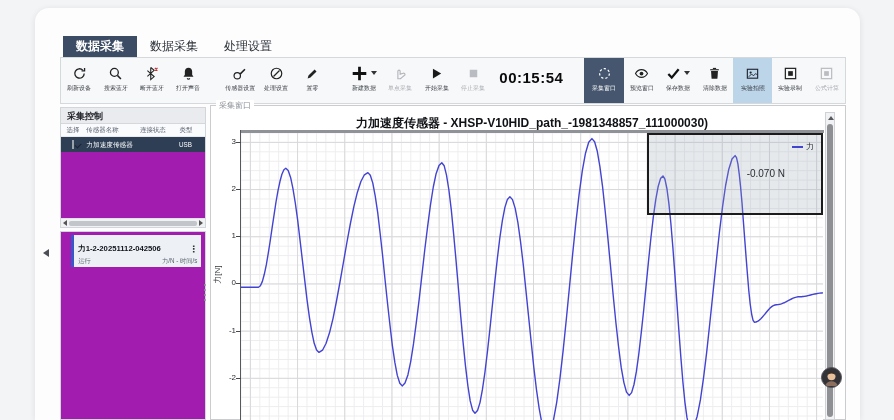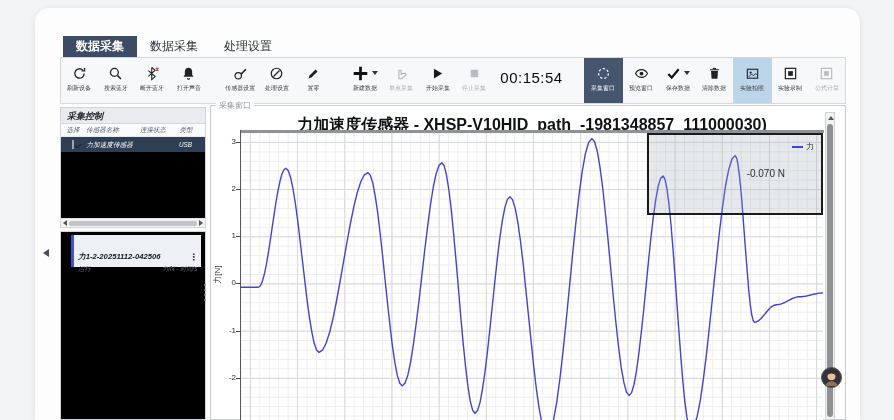--- a/index.html
+++ b/index.html
@@ -20,25 +20,25 @@
     justify-content:flex-start; padding-top:7px; gap:3px; }
   .tbtn .ticon { height:16px; display:flex; align-items:center; justify-content:center; gap:1px; }
   .tbtn .tlabel { font-size:6.5px; color:#3a3f46; white-space:nowrap; transform:scale(.92); }
   .tbtn.disabled .tlabel { color:#a9adb3; }
   .tbtn.gap { margin-left:15px; }
   .tbtn.dark { background:#46566e; width:40px; margin-left:7px; }
   .tbtn.dark .tlabel { color:#fff; }
   .tbtn.lite { background:#bdd5e9; width:40px; }
   .caret { width:0; height:0; border-left:3px solid transparent; border-right:3px solid transparent;
     border-top:4px solid #333; margin-left:2px; align-self:center; }
-  #timer { align-self:center; margin:0 14px 6px 8px; font-size:15px; font-weight:normal;
+  #timer { align-self:center; margin:0 14px 6px 8px; font-size:15px; font-weight:bold;
     color:#0b0b0c; letter-spacing:.5px; }
 
   
-  .panel { position:absolute; background:#000000; border:1px solid #d2d5d9;font-style:italic; }
+  .panel { position:absolute; background:#a21caf; border:1px solid #d2d5d9; }
   .panel-title { height:16px; background:#e9ebee; border-bottom:1px solid #d5d8db;
     font-size:9px; font-weight:bold; color:#23262b; line-height:16px; padding-left:6px; }
   #panel-cc { left:60px; top:107px; width:146px; height:121px; }
   #cc-header { display:flex; height:13px; background:#fafbfc; border-bottom:1px solid #e8eaec;
     font-size:6.8px; color:#596070; align-items:center; }
   #cc-header span { transform:scale(.95); }
   .c-sel { width:24px; text-align:center; } .c-name { width:54px; } .c-stat { width:40px; } .c-type { width:22px; }
   #cc-row { display:flex; height:15px; background:#2e3f55; color:#fff; align-items:center; font-size:7px; }
   #cc-row .cb { width:9px; height:9px; background:#fff; border:1px solid #9aa2ac; margin:0 auto; position:relative; }
   #cc-row .cb::after { content:""; position:absolute; left:1.5px; top:1.5px; width:5px; height:2.5px;
@@ -53,41 +53,41 @@
   .harrow.right { border-left:4px solid #555; }
   #cc-hscroll .hthumb { flex:1; height:5px; background:#c2c5c9; border-radius:2px; }
 
   #panel-dl { left:60px; top:231px; width:146px; height:189px; }
   #dl-group-header { margin:6px 4px 0 4px; height:15px; background:#ccd7e2; display:flex;
     align-items:center; font-size:7.5px; color:#1f2733; font-weight:bold; }
   .tri-down { width:0; height:0; border-left:3.5px solid transparent; border-right:3.5px solid transparent;
     border-top:4.5px solid #394251; margin:0 5px 0 6px; }
   #dl-group-header span { transform:scale(.95); }
   #dl-item { margin:3px 4px 0 10px; height:32px; background:#edf1f5; border-left:3px solid #3a57c8;
-    padding:16px 3px 0 4px; }
+    padding:8px 3px 0 4px; }
   #dl-item .l1 { display:flex; justify-content:space-between; align-items:center; }
   #dl-item .iname { font-size:8px; font-weight:bold; color:#10141c; white-space:nowrap; transform:scale(.96); transform-origin:left; }
   #dl-item .imenu { font-size:9px; color:#333; font-weight:bold; }
   #dl-item .l2 { display:flex; justify-content:space-between; margin-top:3px; font-size:6.6px; color:#5d6470; }
   #dl-item .l2 span { transform:scale(.95); }
 
   
   #splitter { position:absolute; left:202px; top:284px; width:5px; height:22px;
     display:flex; flex-direction:column; align-items:center; gap:3px; }
   #splitter i { width:2px; height:2px; background:#8d929a; border-radius:50%; }
   #collapse { position:absolute; left:43px; top:249px; width:0; height:0;
     border-top:4px solid transparent; border-bottom:4px solid transparent; border-right:6px solid #4c4f55; }
 
   
   #chart-panel { position:absolute; left:210px; top:105px; width:636px; height:315px;
     background:#fff; border:1px solid #caccd0; }
   #frame-label { position:absolute; left:5px; top:-6px; background:#fff; padding:0 3px;
     font-size:8px; color:#8a8f96; }
   #chart-title { position:absolute; left:30px; top:9px; width:582px; text-align:center;
-    font-size:16px; font-weight:bold; color:#101216; white-space:nowrap; }
+    font-size:12px; font-weight:bold; color:#101216; white-space:nowrap; }
   #plot-topbar { position:absolute; left:29px; top:24px; width:584px; height:3px; background:#8f9296; }
   #plot-axis-left { position:absolute; left:29px; top:24px; width:1px; height:291px; background:#55585c; }
   #plot { position:absolute; left:30px; top:27px; width:582px; height:288px; background:#fff;
     background-image:
       linear-gradient(to right,#d8d8db 1px,transparent 1px),
       linear-gradient(to bottom,#d8d8db 1px,transparent 1px),
       linear-gradient(to right,#ededef 1px,transparent 1px),
       linear-gradient(to bottom,#ededef 1px,transparent 1px);
     background-size:47.2px 100%,100% 47.2px,9.44px 100%,100% 9.44px;
     background-position:8.9px 0,0 8.9px,8.9px 0,0 8.9px; }

